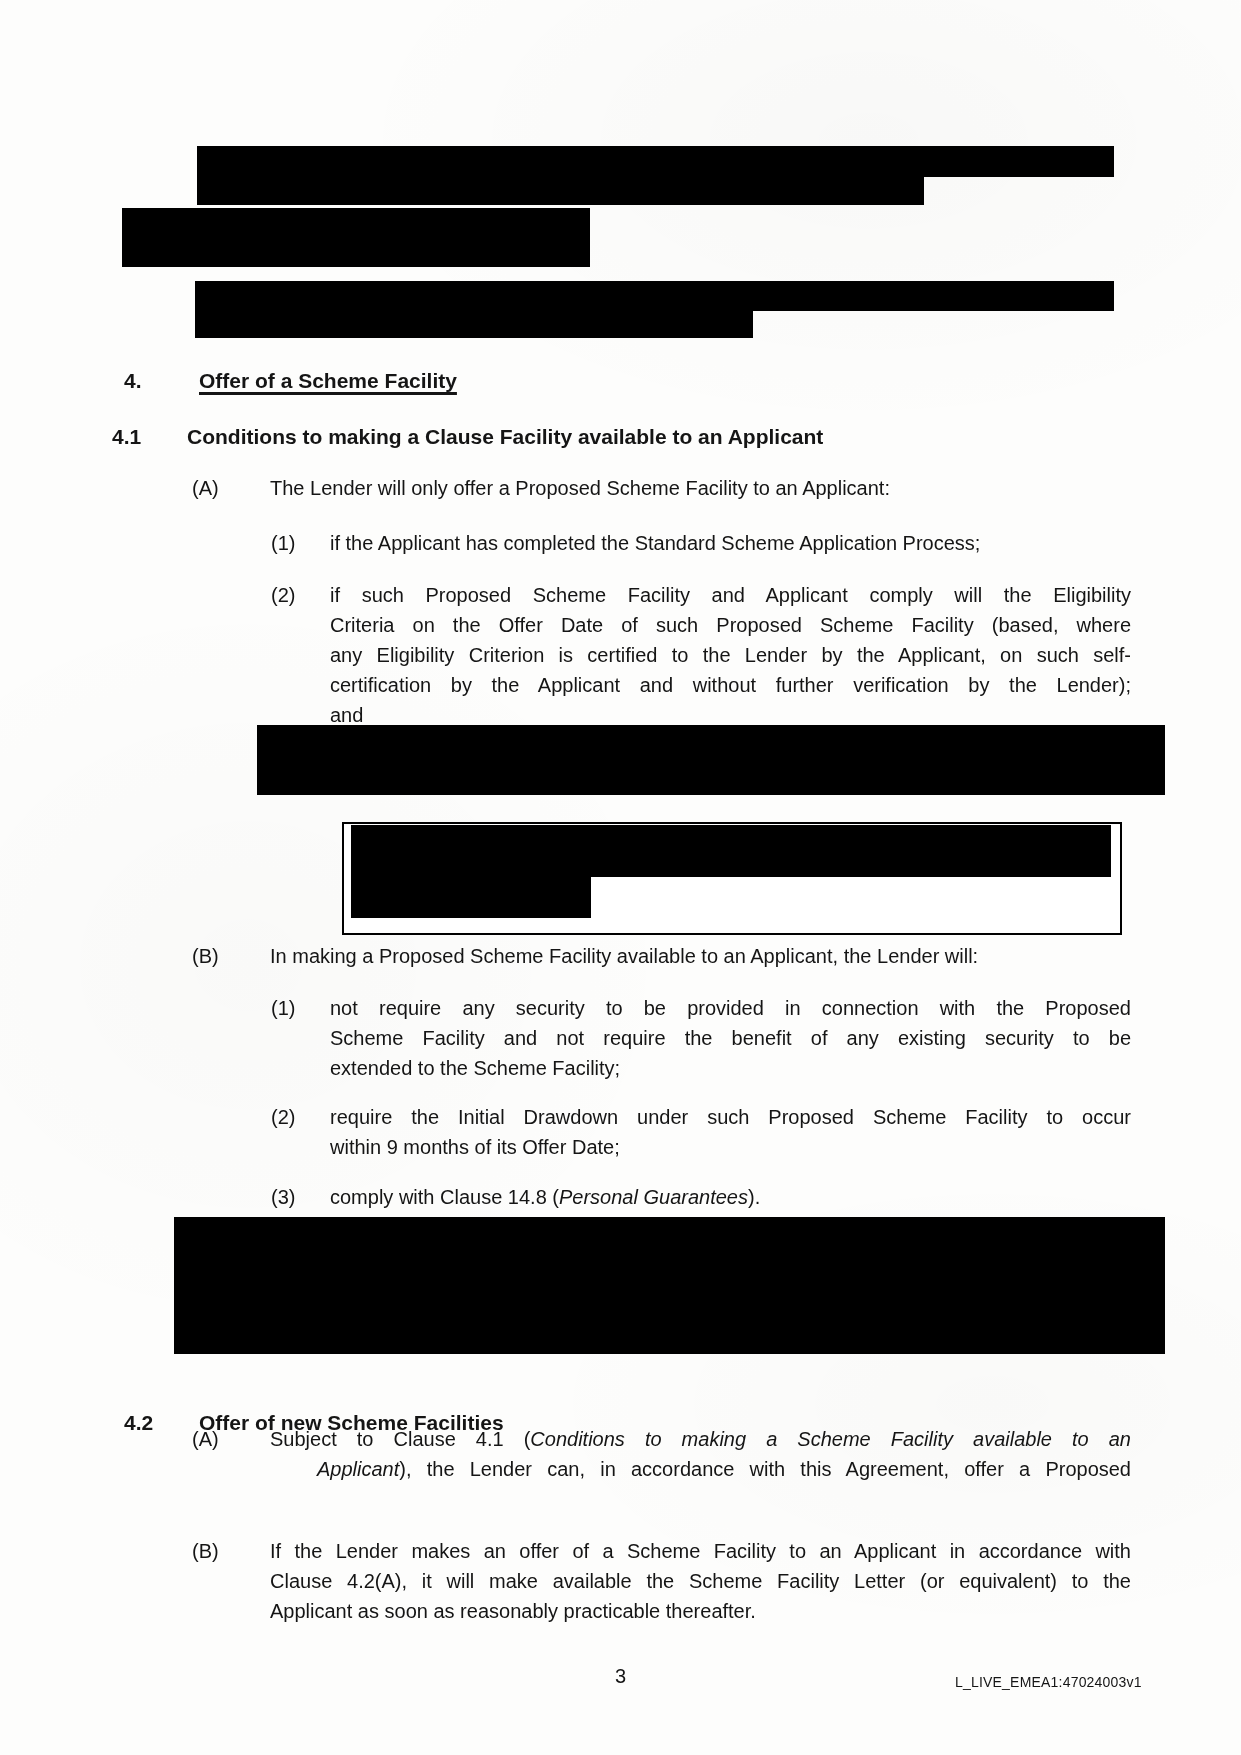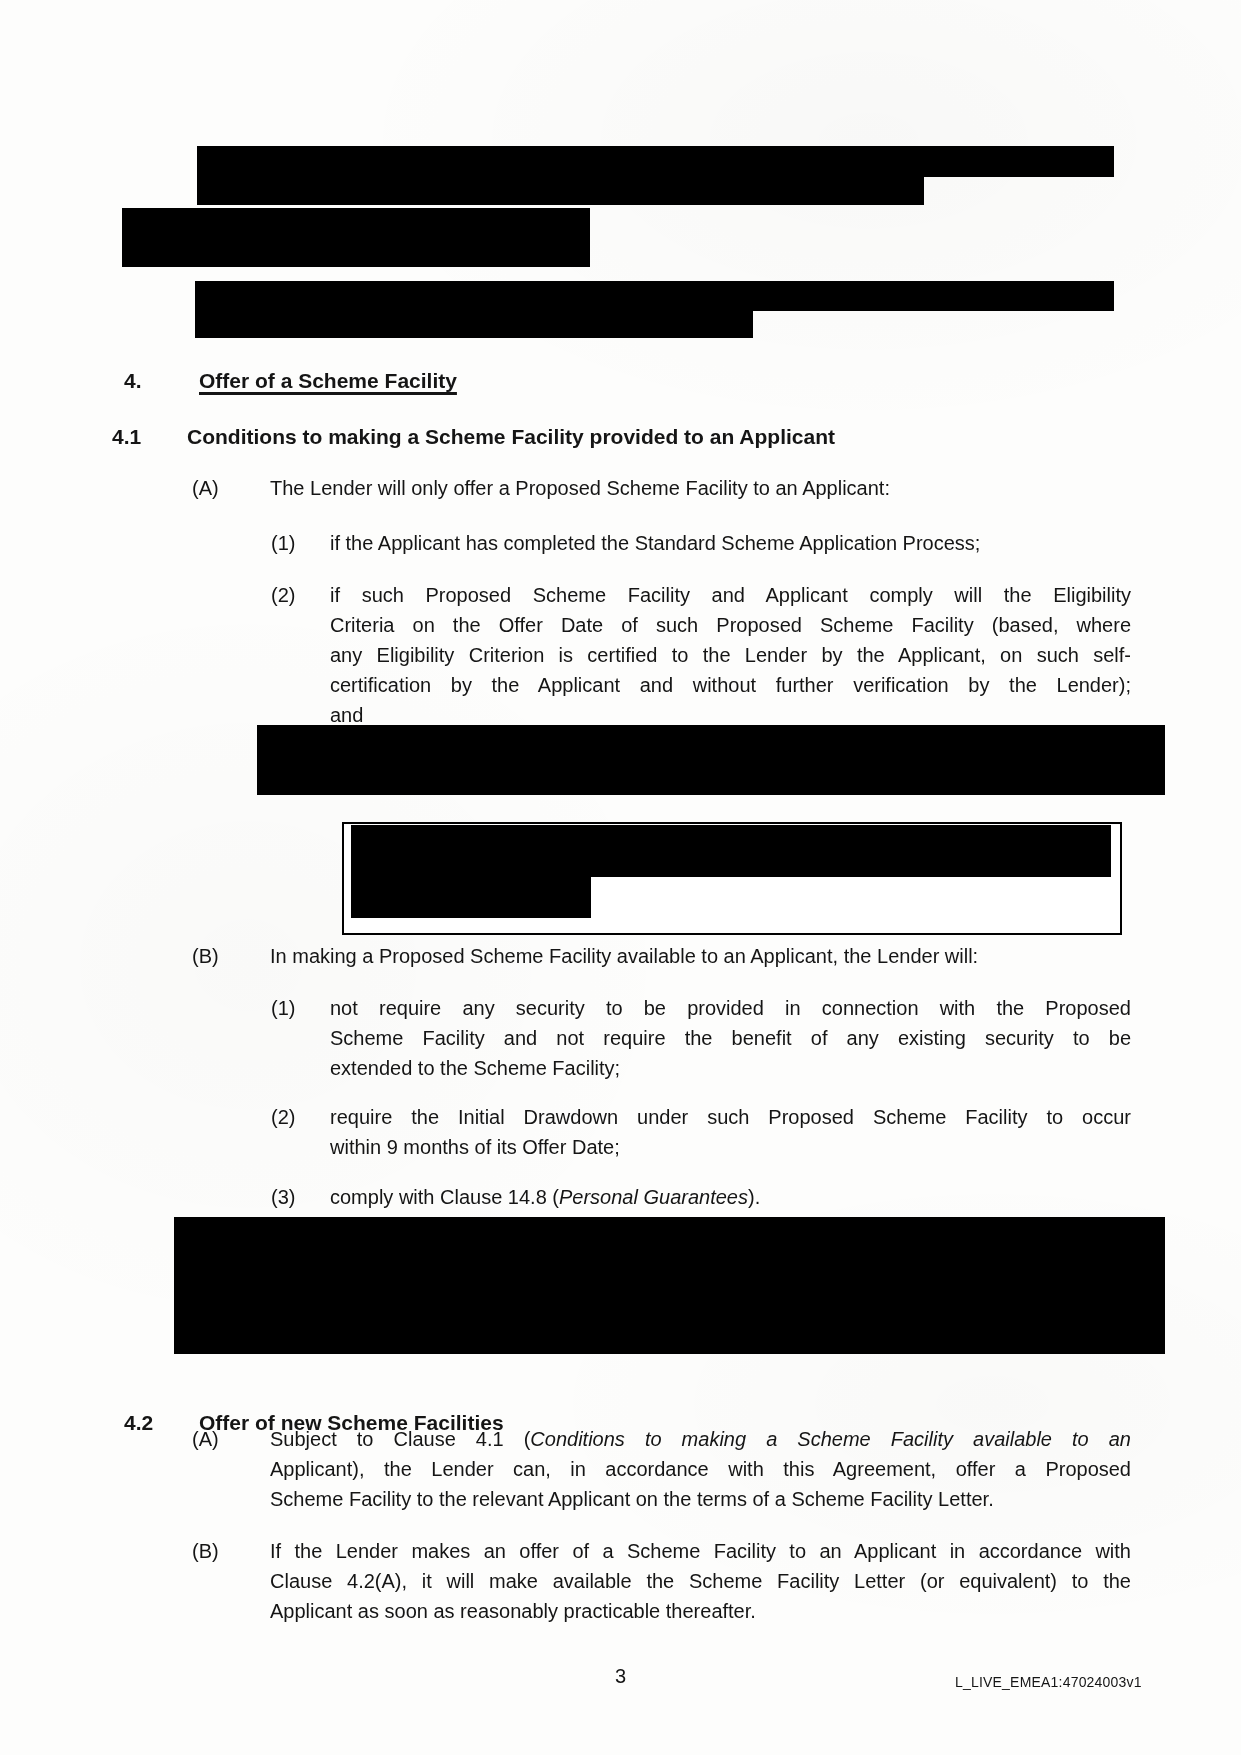--- a/index.html
+++ b/index.html
@@ -43,21 +43,21 @@
   <div class="redact" style="left:195px;top:281px;width:919px;height:30px"></div>
   <div class="redact" style="left:195px;top:311px;width:558px;height:27px"></div>
 
   <div class="row h" style="left:124px;top:366px">
     <span class="num">4.</span>
     <span class="u">Offer of a Scheme Facility</span>
   </div>
 
   <div class="row h" style="left:112px;top:422px">
     <span class="num">4.1</span>
-    <span>Conditions to making a Scheme Facility provided to an Applicant</span>
+    <span>Conditions to making a Clause Facility available to an Applicant</span>
   </div>
 
   <div class="row" style="left:192px;top:473px;width:939px">
     <span class="lbl" style="width:78px">(A)</span>
     <div class="txt" style="width:861px">
       <div class="ln">The Lender will only offer a Proposed Scheme Facility to an Applicant:</div>
     </div>
   </div>
 
   <div class="row" style="left:271px;top:528px;width:860px">
@@ -120,22 +120,21 @@
 
   <div class="row h" style="left:124px;top:1408px">
     <span class="num">4.2</span>
     <span>Offer of new Scheme Facilities</span>
   </div>
 
   <div class="row" style="left:192px;top:1424px;width:939px">
     <span class="lbl" style="width:78px">(A)</span>
     <div class="txt" style="width:861px">
       <div class="ln just"><span>Subject to Clause 4.1 (</span><span style="font-style: italic;">Conditions to making a Scheme Facility available to an</span></div>
-      <div class="ln just"><span style="">Applicant</span><span>), the Lender can, in accordance with this Agreement, offer a Proposed</span></div>
-      <div class="ln"><span>Scheme Facility to the relevant Applicant on the terms of a Scheme Facility Letter.</span></div>
+      <div class="ln just"><span style="font-style: italic; margin-left: 47px;">Applicant</span><span>), the Lender can, in accordance with this Agreement, offer a Proposed</span></div>
     </div>
   </div>
 
   <div class="row" style="left:192px;top:1536px;width:939px">
     <span class="lbl" style="width:78px">(B)</span>
     <div class="txt" style="width:861px">
       <div class="ln just">If the Lender makes an offer of a Scheme Facility to an Applicant in accordance with</div>
       <div class="ln just">Clause 4.2(A), it will make available the Scheme Facility Letter (or equivalent) to the</div>
       <div class="ln">Applicant as soon as reasonably practicable thereafter.</div>
     </div>

